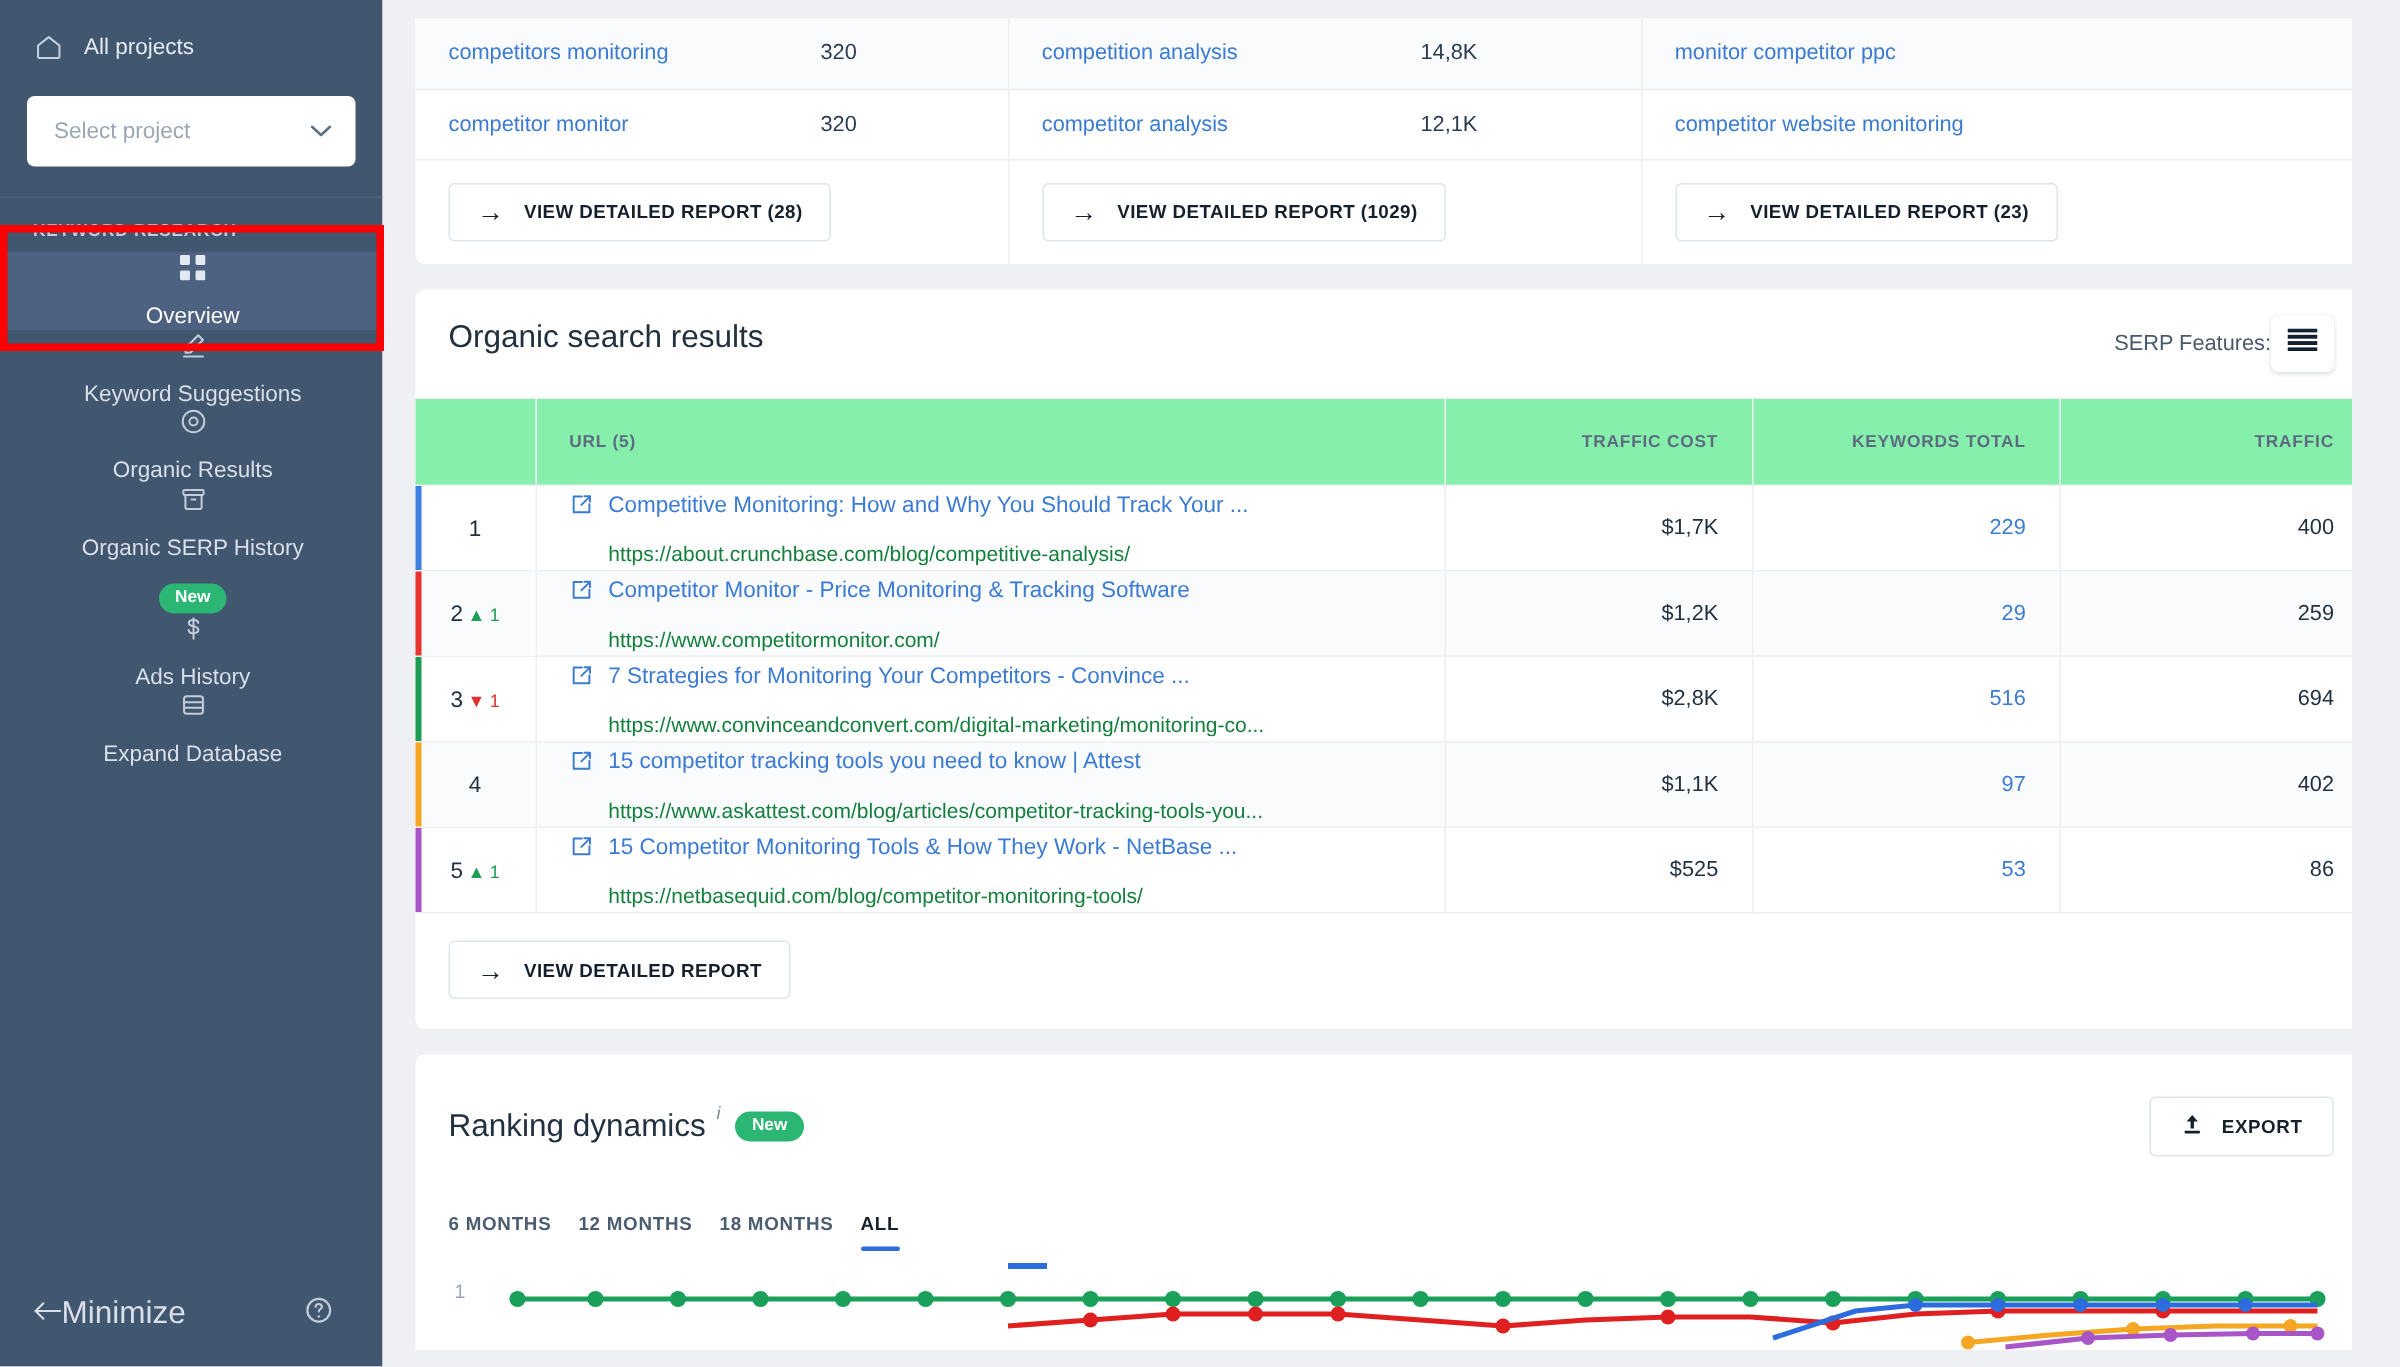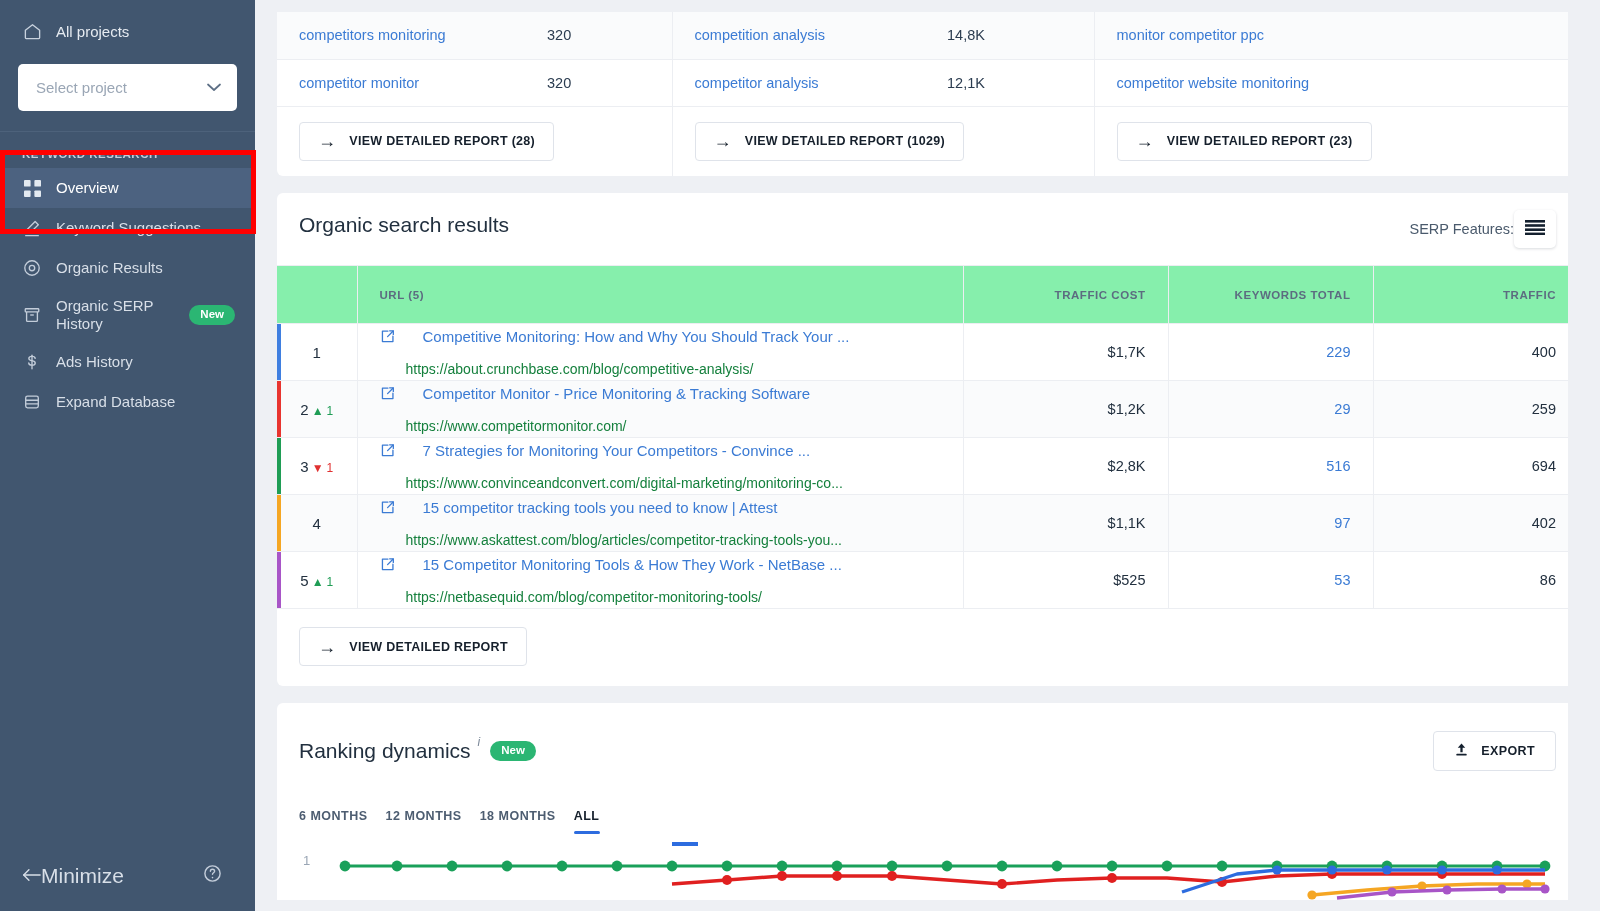--- a/index.html
+++ b/index.html
@@ -35,21 +35,21 @@
   .sb-select .chev { color: #5d6f85; font-size: 13px; }
   .sb-divider { margin-top: 20px; height: 1px; background: #4d627b; }
 
   .sb-group-label {
     font-size: 11.5px; letter-spacing: .5px; font-weight: bold;
     color: #c4cedb; padding: 16px 20px 8px 22px;
   }
   .sb-item {
     display: flex; align-items: center; gap: 14px;
     padding: 0 20px 0 22px; min-height: 40px;
-    font-size: 15px; color: #d8dfe8; position: relative;
+    font-size: 15px; color: #d8dfe8; position: relative; flex-direction: column;
   }
   .sb-item.active { background: #4c6280; color: #fff; font-weight: 500; }
   .sb-item .ico { width: 20px; min-width: 20px; height: 20px; display: flex; align-items: center; justify-content: center; color: #c3cdda; }
   .sb-item.tall { min-height: 54px; align-items: center; }
   .sb-label { flex: 1; line-height: 1.18; }
   .badge-new {
     background: #2bb673; color: #fff; font-size: 11.5px; font-weight: bold;
     border-radius: 11px; padding: 3px 11px; line-height: 1.2;
   }
   .sb-bottom {
@@ -130,21 +130,21 @@
   .otable tr.alt td { background: #fafbfc; }
   .otable td.rank {
     text-align: center; padding: 0 6px; position: relative;
     color: #22303f; font-size: 15px;
   }
   .rank-bar { position: absolute; left: 0; top: 0; bottom: 0; width: 4px; }
   .delta { font-size: 12px; margin-left: 3px; }
   .delta.up { color: #1f9d55; }
   .delta.down { color: #e03131; }
   .urlcell { padding-left: 22px !important; border-left: 1px solid #eceef2; }
-  .urlrow1 { display: flex; align-items: center; gap: 28px; }
+  .urlrow1 { display: flex; align-items: center; gap: 11px; }
   .ext-ico { color: #3b7bd4; display: inline-flex; width: 15px; height: 15px; }
   .utitle { color: #3b7bd4; font-size: 15px; }
   .uurl { color: #15803d; font-size: 14px; margin-top: 16px; padding-left: 26px; white-space: nowrap; overflow: hidden; }
   .tdnum { text-align: right; color: #22303f; border-left: 1px solid #eceef2; }
   .tdnum.blue { color: #3b7bd4; }
   .osr-footer { padding: 18px 22px 20px 22px; }
 
   
   .rd { margin-top: 17px; border-radius: 6px 6px 0 0; }
   .rd-head { display: flex; align-items: center; padding: 28px 22px 0 22px; }

